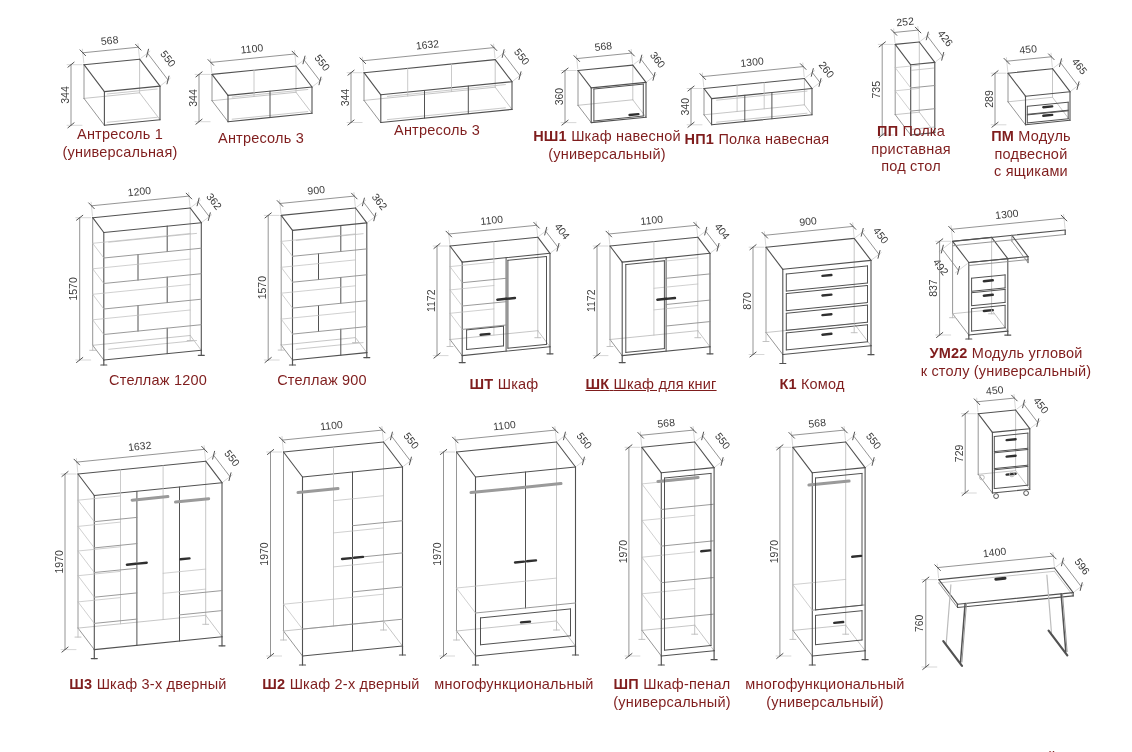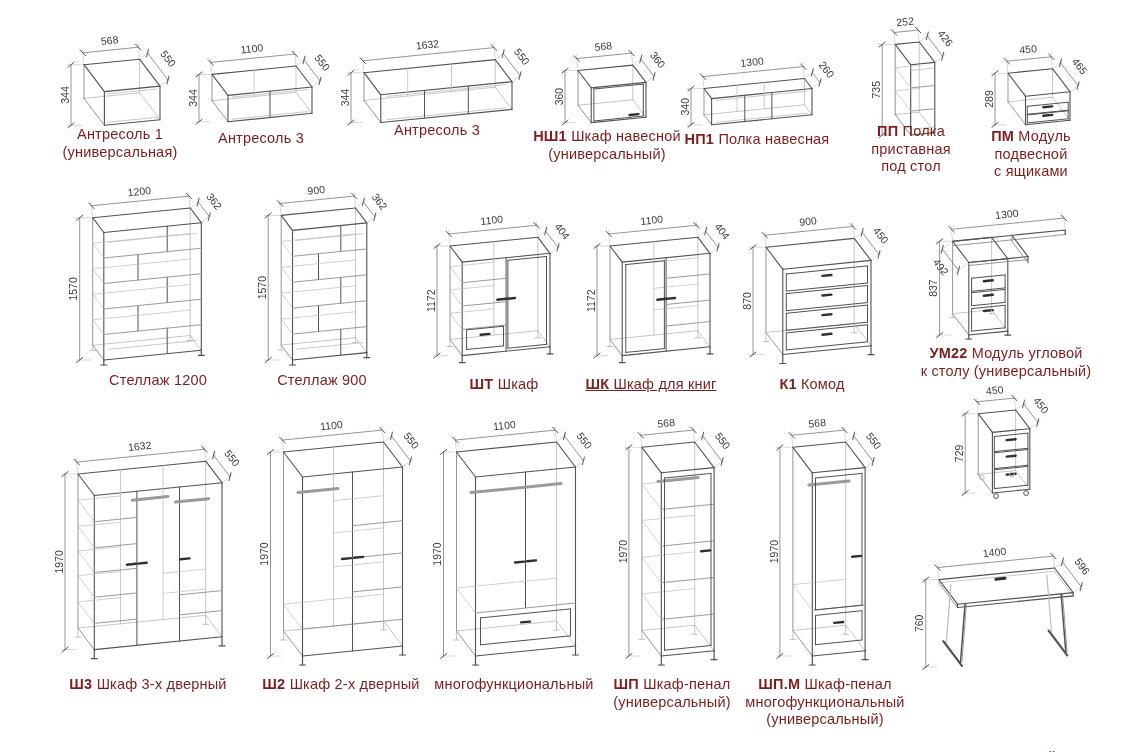--- a/index.html
+++ b/index.html
@@ -1075,21 +1075,20 @@
         <div><span class="code">Ш2</span> <span>Шкаф 2-х дверный</span></div>
       </div>
       <div class="caption" style="left: 409px; top: 676px; width: 210px;">
         <div><span>многофункциональный</span></div>
       </div>
       <div class="caption" style="left: 587px; top: 676px; width: 170px;">
         <div><span class="code">ШП</span> <span>Шкаф-пенал</span></div>
         <div><span>(универсальный)</span></div>
       </div>
       <div class="caption" style="left: 715px; top: 676px; width: 220px;">
-        <div><span class="code">ШП.М</span> <span>Шкаф-пенал</span></div>
         <div><span>многофункциональный</span></div>
         <div><span>(универсальный)</span></div>
       </div>
       <div class="caption" style="left: 915px; top: 708px; width: 170px; margin-top: 41px;">
         <div><span class="code">С1</span> <span>Стол прямой</span></div>
       </div>
     </div>
 </div>
 
 </body></html>

